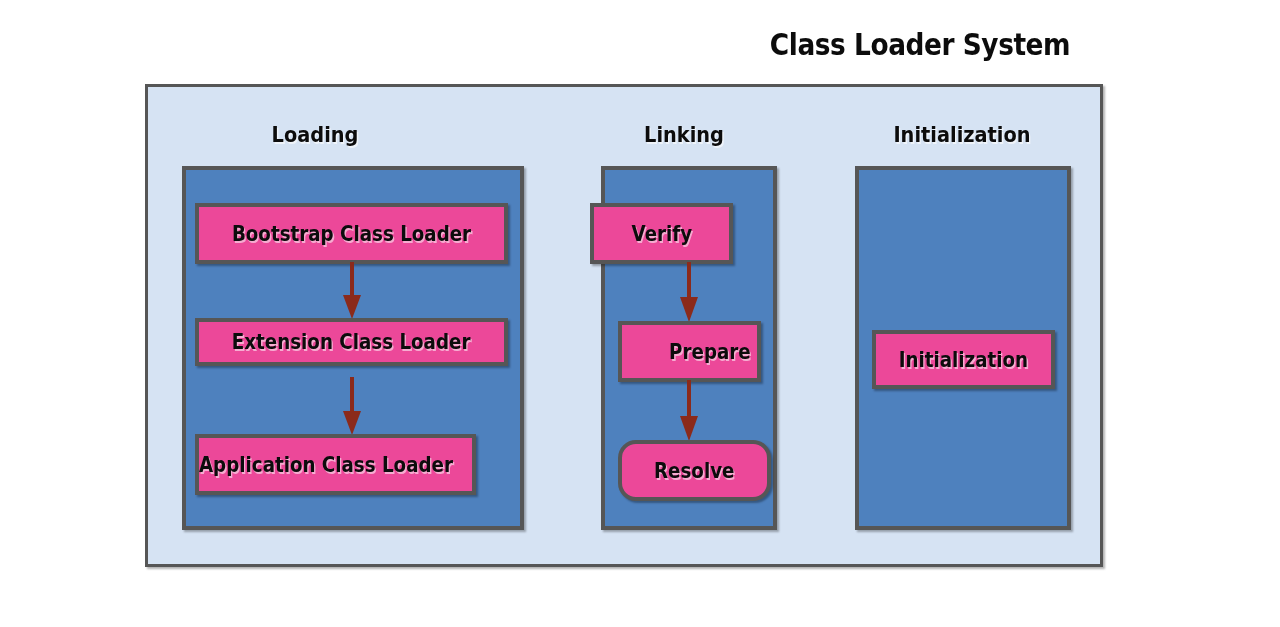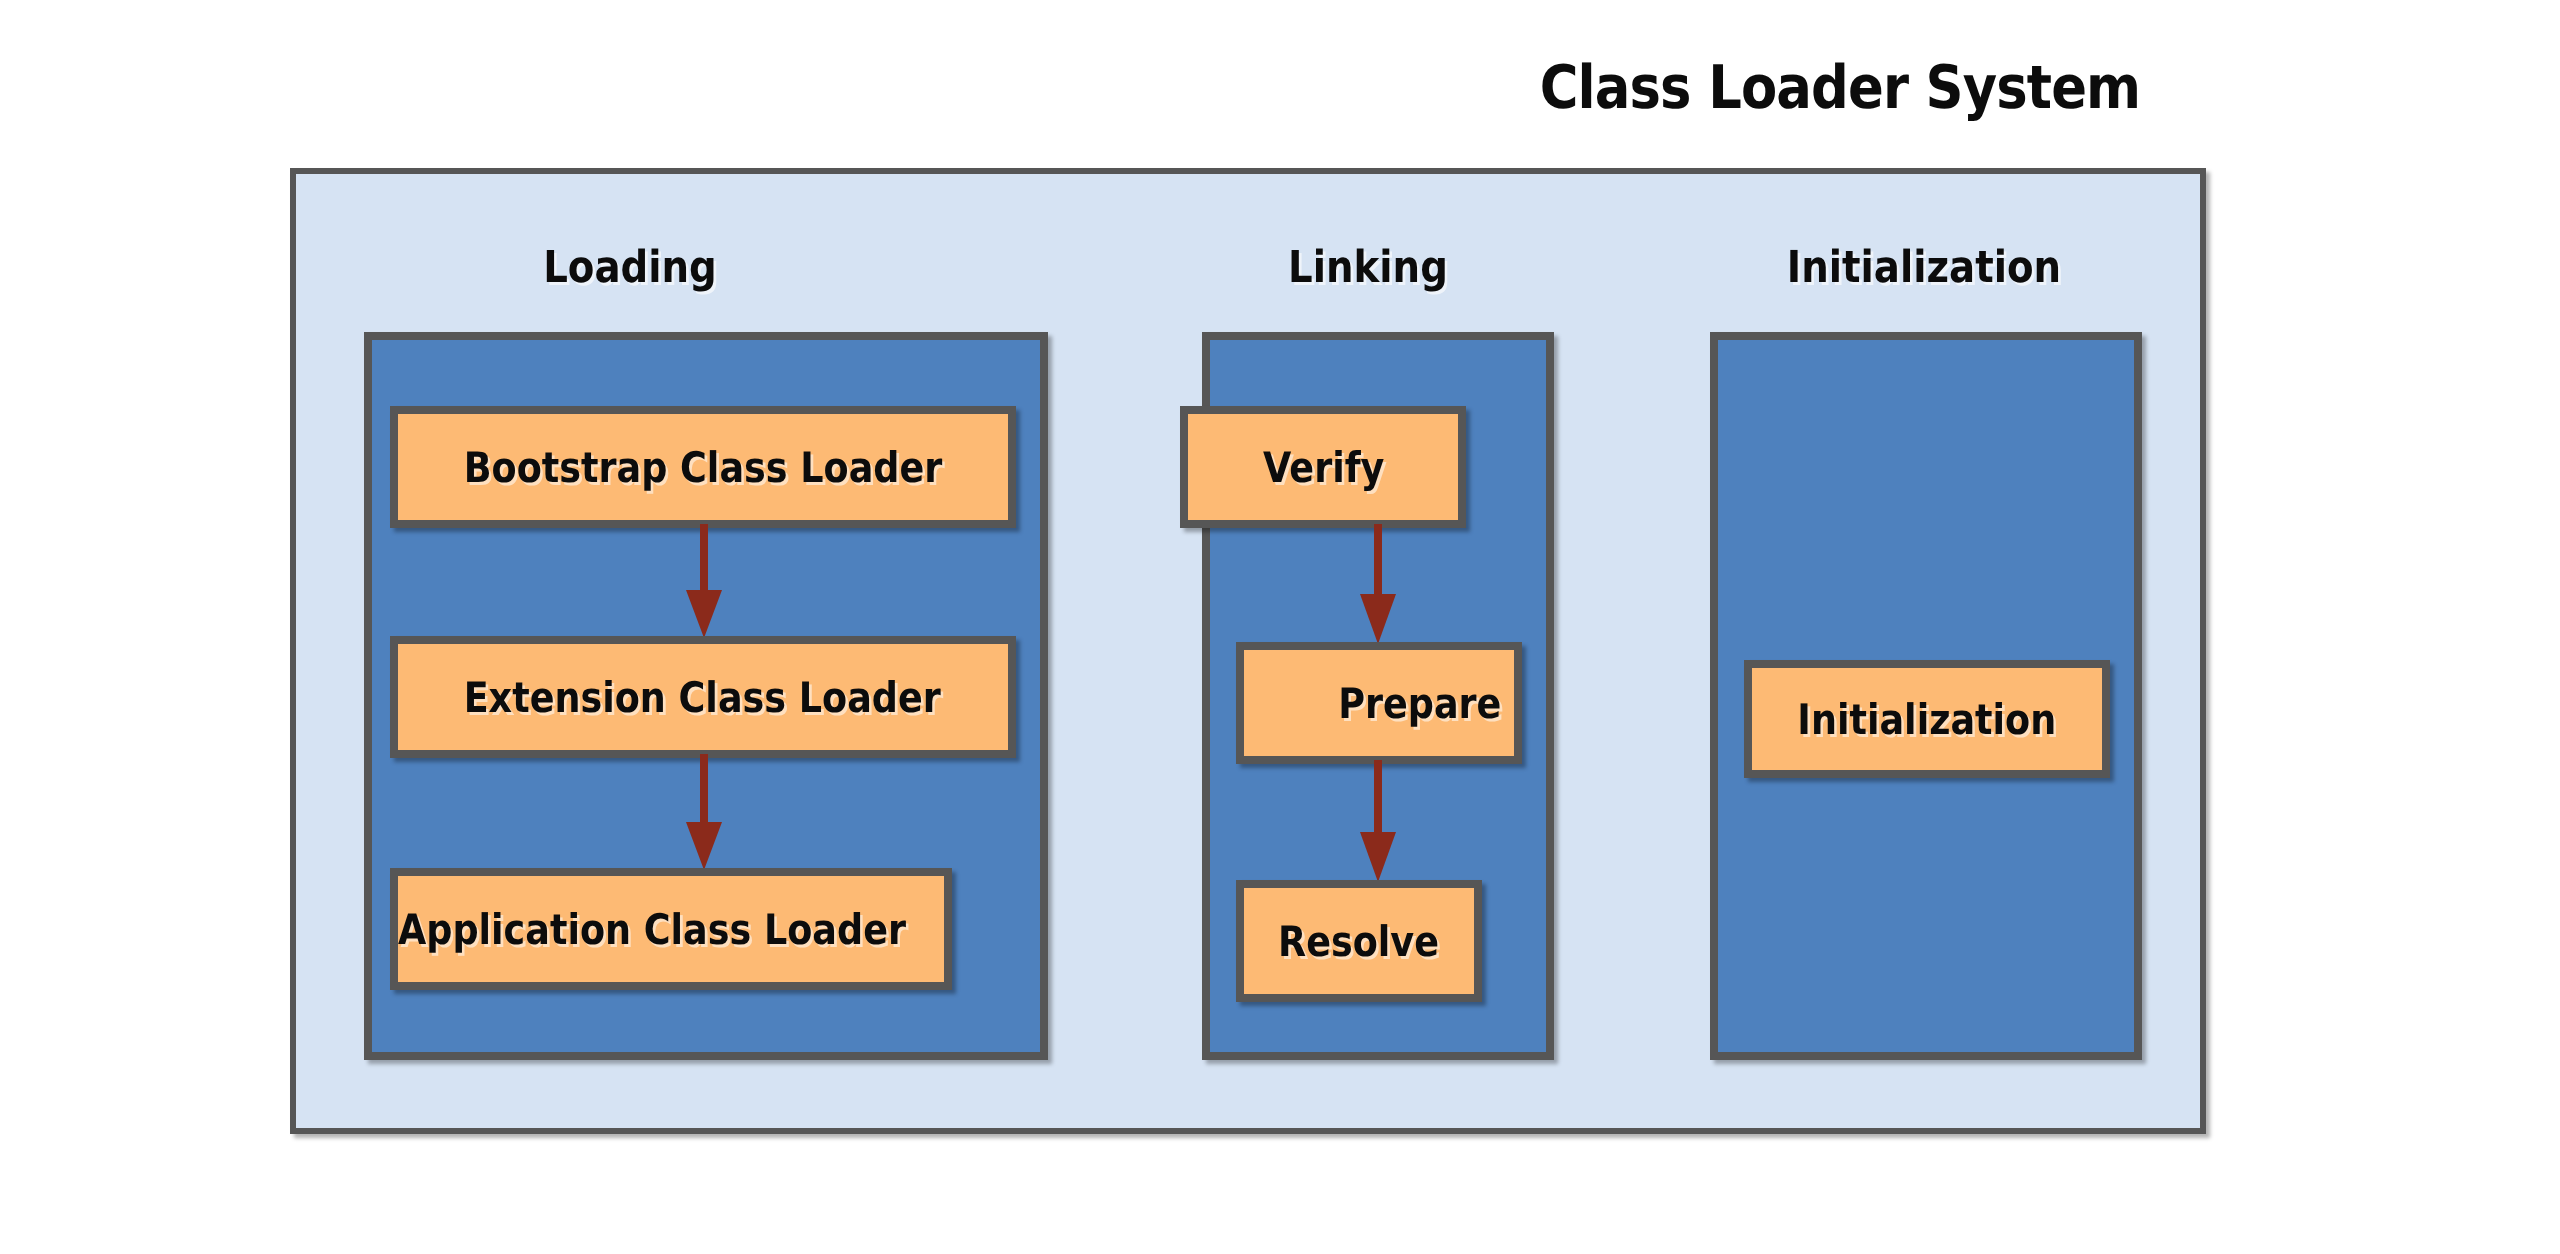--- a/index.html
+++ b/index.html
@@ -71,48 +71,48 @@
     box-sizing: border-box;
     box-shadow: 2px 2px 2px rgba(0,0,0,0.30);
   }
   #panel-loading        { left: 182px; top: 166px; width: 342px; height: 364px; }
   #panel-linking        { left: 601px; top: 166px; width: 176px; height: 364px; }
   #panel-initialization { left: 855px; top: 166px; width: 216px; height: 364px; }
 
   
   .step-box {
     position: absolute;
-    background: #fdba74;
+    background: #ec4899;
     border: 4px solid #565656;
     box-sizing: border-box;
     display: flex;
     align-items: center;
     justify-content: center;
     box-shadow: 2px 2px 2px rgba(0,0,0,0.32);
   }
   .step-label {
     font-family: "DejaVu Sans", sans-serif;
     font-weight: bold;
     font-size: 21px;
     color: #0c0c0c;
     white-space: nowrap;
     transform: scaleX(0.87);
     transform-origin: center center;
     text-shadow: 1.5px 1.5px 0 rgba(255,255,255,0.55);
   }
 
   
   #box-bootstrap   { left: 195px; top: 203px; width: 313px; height: 61px; }
-  #box-extension   { left: 195px; top: 318px; width: 313px; height: 61px; }
+  #box-extension   { left: 195px; top: 318px; width: 313px; height: 48px; }
   #box-application { left: 195px; top: 434px; width: 281px; height: 61px; justify-content: flex-end; }
 
   
   #box-verify  { left: 590px; top: 203px; width: 143px; height: 61px; }
   #box-prepare { left: 618px; top: 321px; width: 143px; height: 61px; justify-content: flex-end; }
-  #box-resolve { left: 618px; top: 440px; width: 123px; height: 61px; }
+  #box-resolve { left: 618px; top: 440px; width: 153px; height: 61px; border-radius: 18px; }
 
   
   #box-initialization { left: 872px; top: 330px; width: 183px; height: 59px; }
 
   
   .flow-arrow {
     position: absolute;
     width: 24px;
   }
   #arrow-bootstrap-extension   { left: 340px; top: 262px; height: 58px; }

